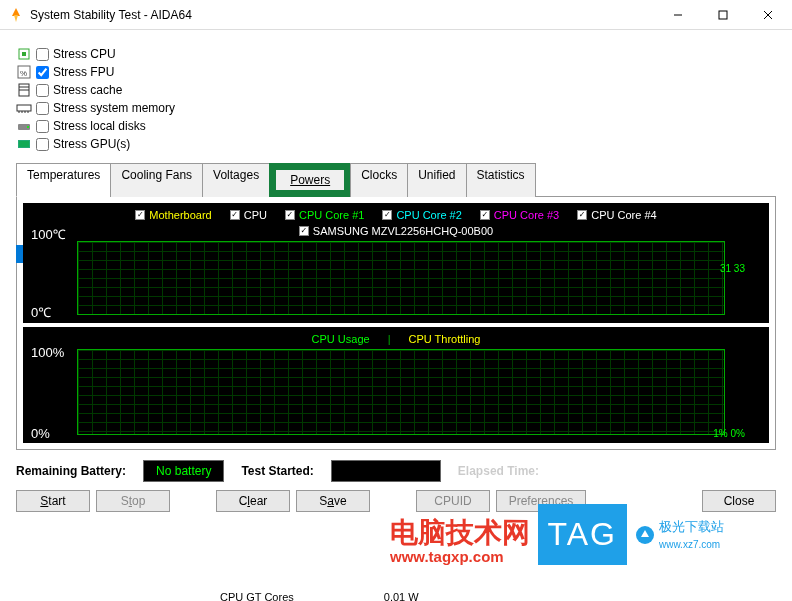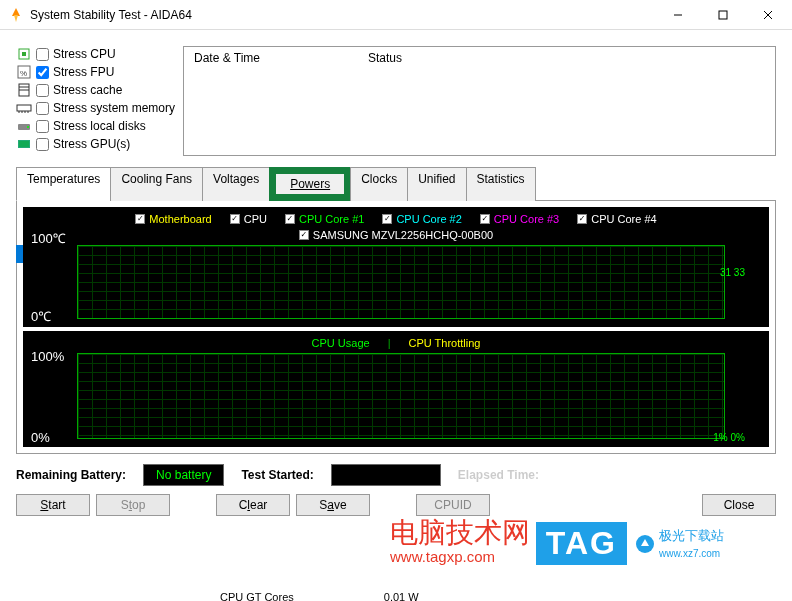--- a/index.html
+++ b/index.html
@@ -49,24 +49,24 @@
 
 .status-row { display: flex; align-items: center; font-size: 12px; margin: 10px 0 8px; gap: 17px; position: relative; }
 .black-box { background: #000; color: #0f0; padding: 3px 12px; border: 1px solid #666; min-width: 80px; text-align: center; }
 .black-box.wide { min-width: 110px; }
 
 .button-row { display: flex; gap: 6px; font-size: 12px; align-items: center; }
 .btn { padding: 3px 0; width: 74px; text-align: center; border: 1px solid #999; background: #e8e8e8; cursor: pointer; }
 .btn.disabled { color: #888; }
 .btn u { text-decoration: underline; }
 
-.watermark1 { position: absolute; left: 390px; bottom: 36px; font-size: 28px; font-weight: normal; color: #e83828; pointer-events: none; line-height: 1.1; }
+.watermark1 { position: absolute; left: 390px; bottom: 36px; font-size: 28px; font-weight: bold; color: #e83828; pointer-events: none; line-height: 1.1; }
 .watermark1 .small { font-size: 15px; display: block; color: #e83828; }
 .watermark2 { position: absolute; right: 68px; bottom: 36px; display: flex; align-items: center; pointer-events: none; }
-.tag-box { background: #1fa0e8; color: #fff; font-size: 32px; font-weight: bold; padding: 3px 10px; letter-spacing: 2px; }
+.tag-box { background: #1fa0e8; color: #fff; font-size: 32px; font-weight: normal; padding: 12px 10px; letter-spacing: 2px; }
 .jgx { color: #1fa0e8; font-size: 13px; margin-left: 8px; display: flex; align-items: center; }
 .jgx-icon { width: 20px; height: 20px; margin-right: 4px; }
 
 .bl-sidebar { position:absolute; left:16px; top:215px; width:24px; height:18px; background:#0078d7; }
 </style>
 </head>
 <body>
 
 <div class="titlebar">
   <span class="titlebar-icon">
@@ -146,26 +146,20 @@
       </label>
       <label class="stress-item">
         <span class="stress-icon"><svg viewBox="0 0 16 16">
               <rect x="2" y="4" width="12" height="8" fill="#2a7"></rect>
               <rect x="3" y="5" width="10" height="6" fill="#1a5"></rect>
             </svg></span>
         <input type="checkbox" class="cb" style="">
         <span>Stress GPU(s)</span>
       </label>
     </div>
-    <div class="log-panel">
-      <div class="log-header">
-        <span class="log-h-date">Date &amp; Time</span>
-        <span class="log-h-status">Status</span>
-      </div>
-    </div>
   </div>
 
   <div class="tabs">
     <div class="tab active">Temperatures</div>
     <div class="tab">Cooling Fans</div>
     <div class="tab">Voltages</div>
     <div class="tab highlight">Powers</div>
     <div class="tab">Clocks</div>
     <div class="tab">Unified</div>
     <div class="tab">Statistics</div>
@@ -235,20 +229,21 @@
   </div>
 
   <div class="button-row">
     <div class="btn"><u>S</u>tart</div>
     <div class="btn disabled">S<u>t</u>op</div>
     <div style="width:34px"></div>
     <div class="btn">C<u>l</u>ear</div>
     <div class="btn">S<u>a</u>ve</div>
     <div style="width:34px"></div>
     <div class="btn disabled">CPUID</div>
+    <div class="btn disabled" style="width:90px">Preferences</div>
     <div style="flex:1"></div>
     <div class="btn">Close</div>
   </div>
 
   <div style="position:absolute; left:220px; bottom:-2px; font-size:11px; display:flex; gap:90px;">
     <span>CPU GT Cores</span>
     <span>0.01 W</span>
   </div>
 
   <div class="watermark1">

